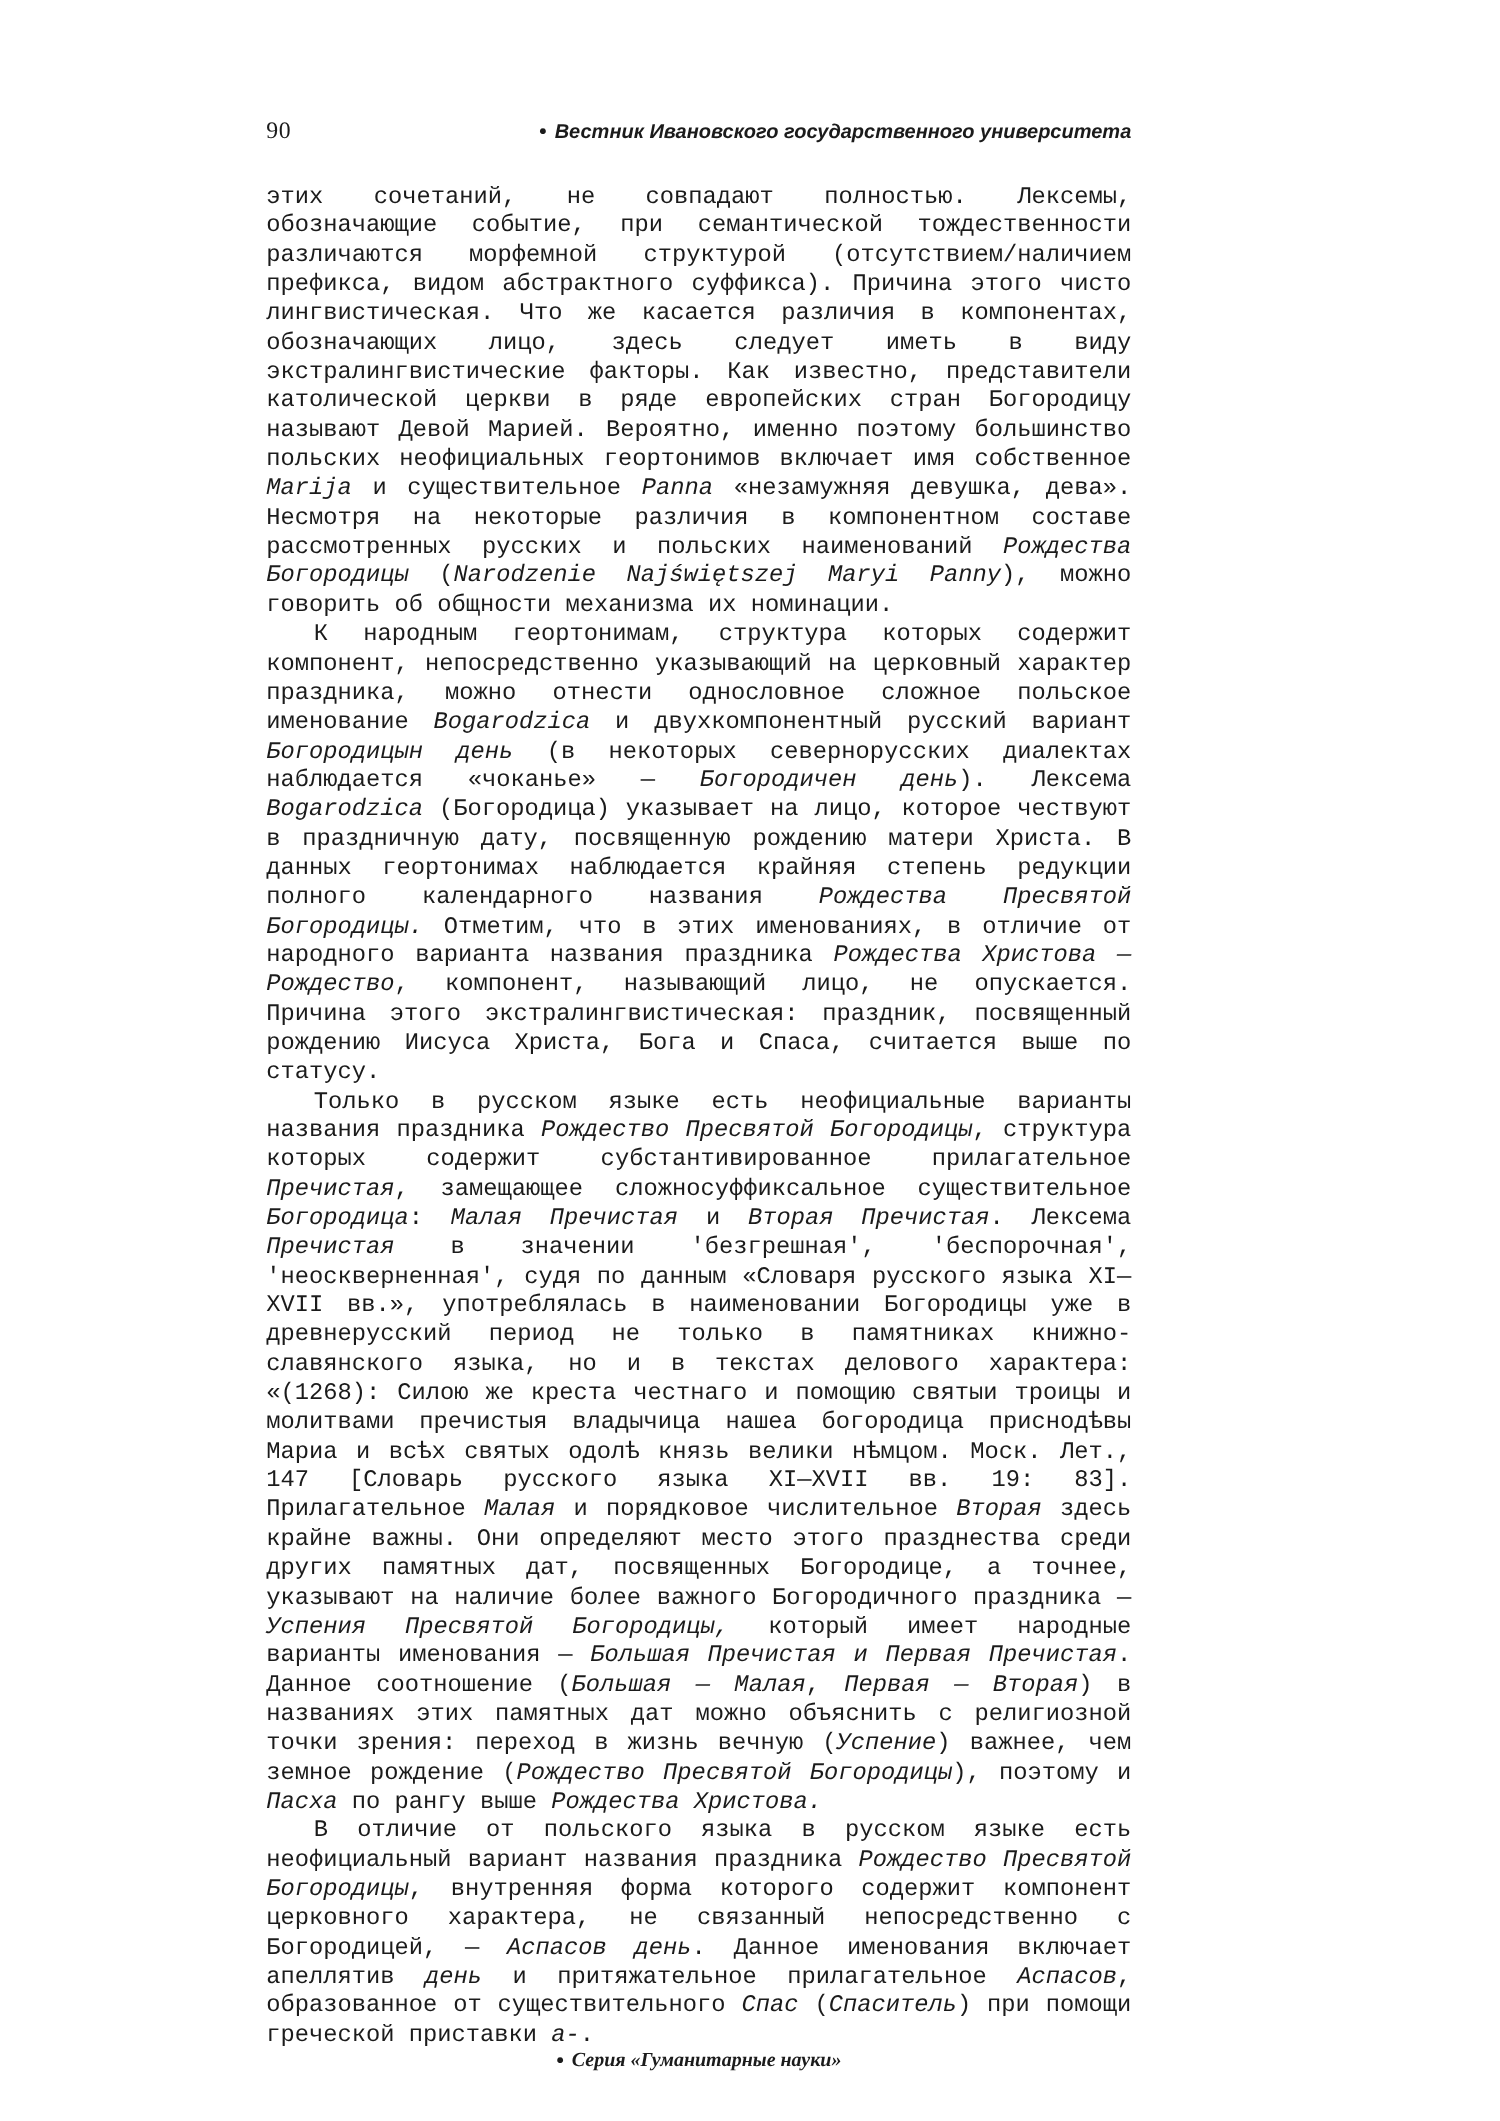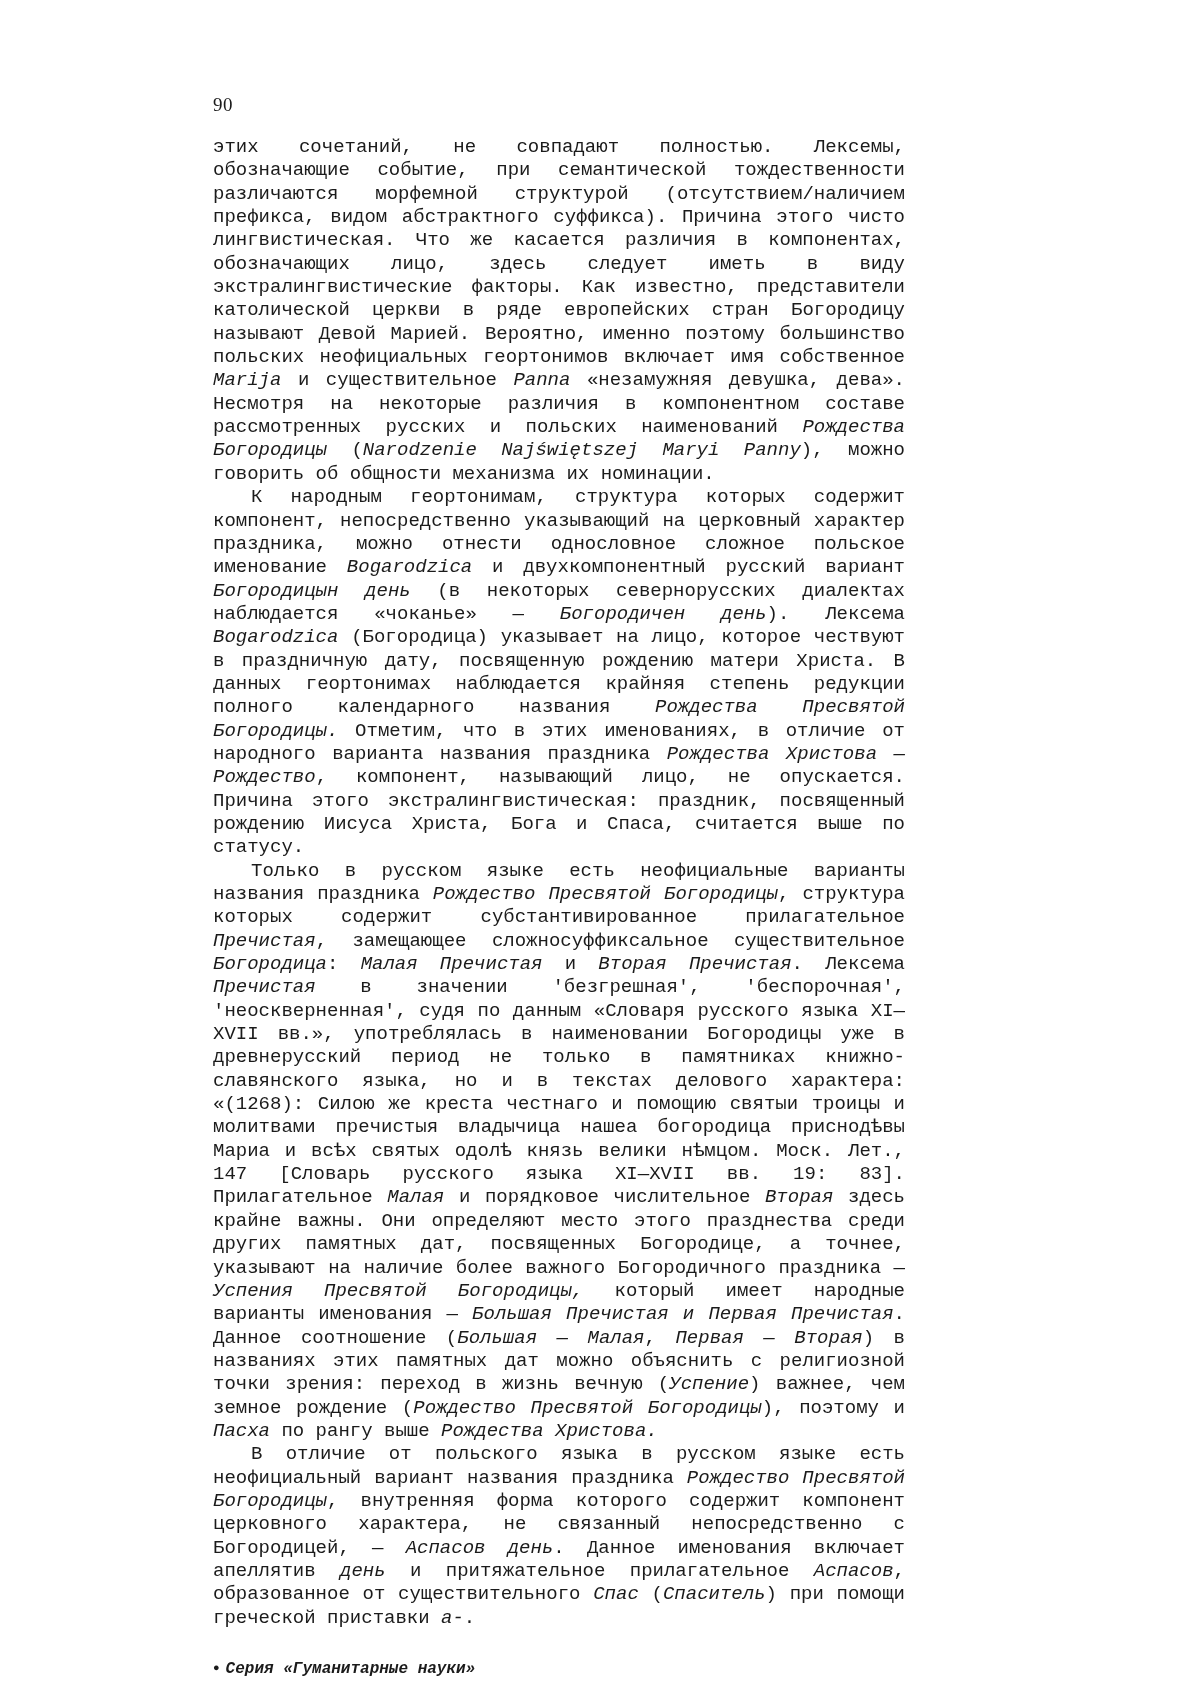--- a/index.html
+++ b/index.html
@@ -16,21 +16,21 @@
   .content {
     position: absolute;
     left: 213px;
     top: 94px;
     width: 692px;
   }
   .page-header {
     display: flex;
     justify-content: space-between;
     align-items: baseline;
-    margin-bottom: 20px;
+    margin-bottom: 30px;
   }
   .page-number {
     font-size: 19px;
     letter-spacing: 0.5px;
   }
   .running-title {
     font-family: "Liberation Sans", sans-serif;
     font-style: italic;
     font-weight: 700;
     font-size: 16px;
@@ -45,37 +45,37 @@
   .body-text p.para {
     margin: 0;
     font-size: 19px;
     line-height: 23.35px;
     text-align: justify;
     text-justify: inter-word;
     font-family: Liberation Mono, monospace;
   }
   .body-text p.para.indent { text-indent: 38px; }
   .page-footer {
-    margin-top: 30px;
-    text-align: left;
-    font-family: Liberation Mono, monospace;
+    text-align: center;
+    font-family: Liberation Serif, serif;
     font-style: italic;
     font-weight: 700;
     font-size: 16px;
   }
   em { font-style: italic; }
 </style>
 </head>
 <body>
 
 <div class="sheet">
   <div class="content">
 
     <div class="page-header">
       <span class="page-number">90</span>
+      <span class="running-title"><span class="bullet">●</span><span>Вестник Ивановского государственного университета</span></span>
     </div>
 
     <div class="body-text" id="paragraphs">
         <p class="para"><span>этих сочетаний, не совпадают полностью. Лексемы, обозначающие событие, при семантической тождественности различаются морфемной структурой (отсутствием/наличием префикса, видом абстрактного суффикса). Причина этого чисто лингвистическая. Что же касается различия в компонентах, обозначающих лицо, здесь следует иметь в виду экстралингвистические факторы. Как известно, представители католической церкви в ряде европейских стран Богородицу называют Девой Марией. Вероятно, именно поэтому большинство польских неофициальных геортонимов включает имя собственное </span><em>Marija</em><span> и существительное </span><em>Panna</em><span> «незамужняя девушка, дева». Несмотря на некоторые различия в компонентном составе рассмотренных русских и польских наименований </span><em>Рождества Богородицы</em><span> (</span><em>Narodzenie Najświętszej Maryi Panny</em><span>), можно говорить об общности механизма их номинации.</span></p>
         <p class="para indent"><span>К народным геортонимам, структура которых содержит компонент, непосредственно указывающий на церковный характер праздника, можно отнести однословное сложное польское именование </span><em>Bogarodzica</em><span> и двухкомпонентный русский вариант </span><em>Богородицын день</em><span> (в некоторых севернорусских диалектах наблюдается «чоканье» — </span><em>Богородичен день</em><span>). Лексема </span><em>Bogarodzica</em><span> (Богородица) указывает на лицо, которое чествуют в праздничную дату, посвященную рождению матери Христа. В данных геортонимах наблюдается крайняя степень редукции полного календарного названия </span><em>Рождества Пресвятой Богородицы.</em><span> Отметим, что в этих именованиях, в отличие от народного варианта названия праздника </span><em>Рождества Христова — Рождество</em><span>, компонент, называющий лицо, не опускается. Причина этого экстралингвистическая: праздник, посвященный рождению Иисуса Христа, Бога и Спаса, считается выше по статусу.</span></p>
         <p class="para indent"><span>Только в русском языке есть неофициальные варианты названия праздника </span><em>Рождество Пресвятой Богородицы</em><span>, структура которых содержит субстантивированное прилагательное </span><em>Пречистая</em><span>, замещающее сложносуффиксальное существительное </span><em>Богородица</em><span>: </span><em>Малая Пречистая</em><span> и </span><em>Вторая Пречистая</em><span>. Лексема </span><em>Пречистая</em><span> в значении 'безгрешная', 'беспорочная', 'неоскверненная', судя по данным «Словаря русского языка XI—XVII вв.», употреблялась в наименовании Богородицы уже в древнерусский период не только в памятниках книжно-славянского языка, но и в текстах делового характера: «(1268): Силою же креста честнаго и помощию святыи троицы и молитвами пречистыя владычица нашеа богородица приснодѣвы Мариа и всѣх святых одолѣ князь велики нѣмцом. Моск. Лет., 147 [Словарь русского языка XI—XVII вв. 19: 83]. Прилагательное </span><em>Малая</em><span> и порядковое числительное </span><em>Вторая</em><span> здесь крайне важны. Они определяют место этого празднества среди других памятных дат, посвященных Богородице, а точнее, указывают на наличие более важного Богородичного праздника — </span><em>Успения Пресвятой Богородицы,</em><span> который имеет народные варианты именования — </span><em>Большая Пречистая и Первая Пречистая</em><span>. Данное соотношение (</span><em>Большая — Малая</em><span>, </span><em>Первая — Вторая</em><span>) в названиях этих памятных дат можно объяснить с религиозной точки зрения: переход в жизнь вечную (</span><em>Успение</em><span>) важнее, чем земное рождение (</span><em>Рождество Пресвятой Богородицы</em><span>), поэтому и </span><em>Пасха</em><span> по рангу выше </span><em>Рождества Христова.</em></p>
         <p class="para indent"><span>В отличие от польского языка в русском языке есть неофициальный вариант названия праздника </span><em>Рождество Пресвятой Богородицы</em><span>, внутренняя форма которого содержит компонент церковного характера, не связанный непосредственно с Богородицей, — </span><em>Аспасов день</em><span>. Данное именования включает апеллятив </span><em>день</em><span> и притяжательное прилагательное </span><em>Аспасов</em><span>, образованное от существительного </span><em>Спас</em><span> (</span><em>Спаситель</em><span>) при помощи греческой приставки </span><em>а-</em><span>.</span></p>
       </div>
 
     <div class="page-footer">

